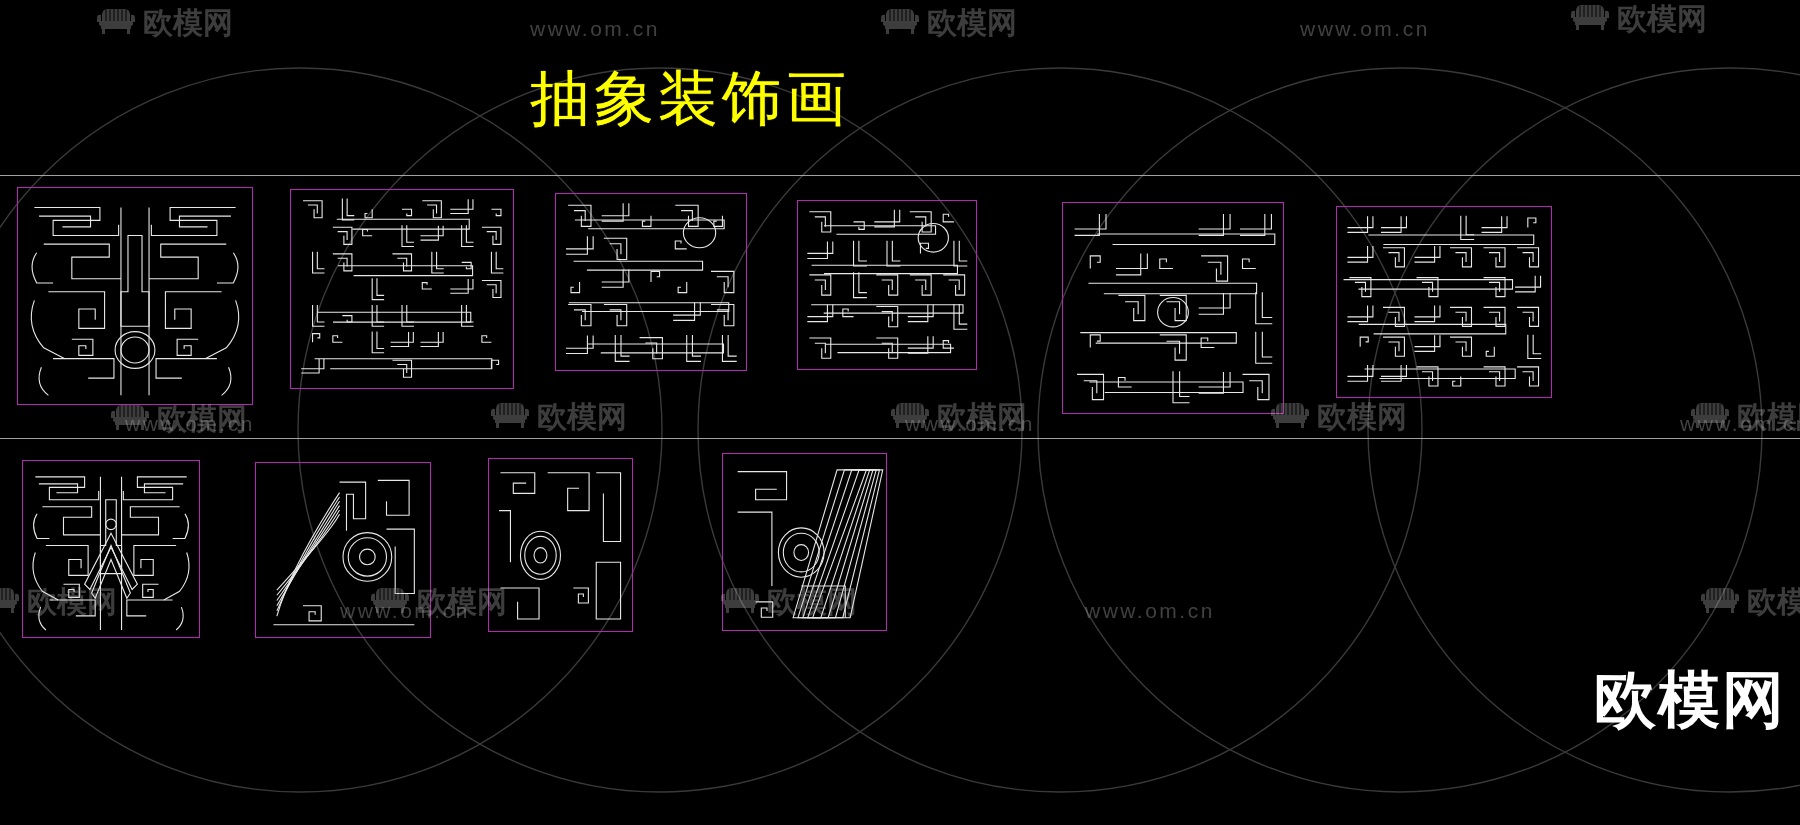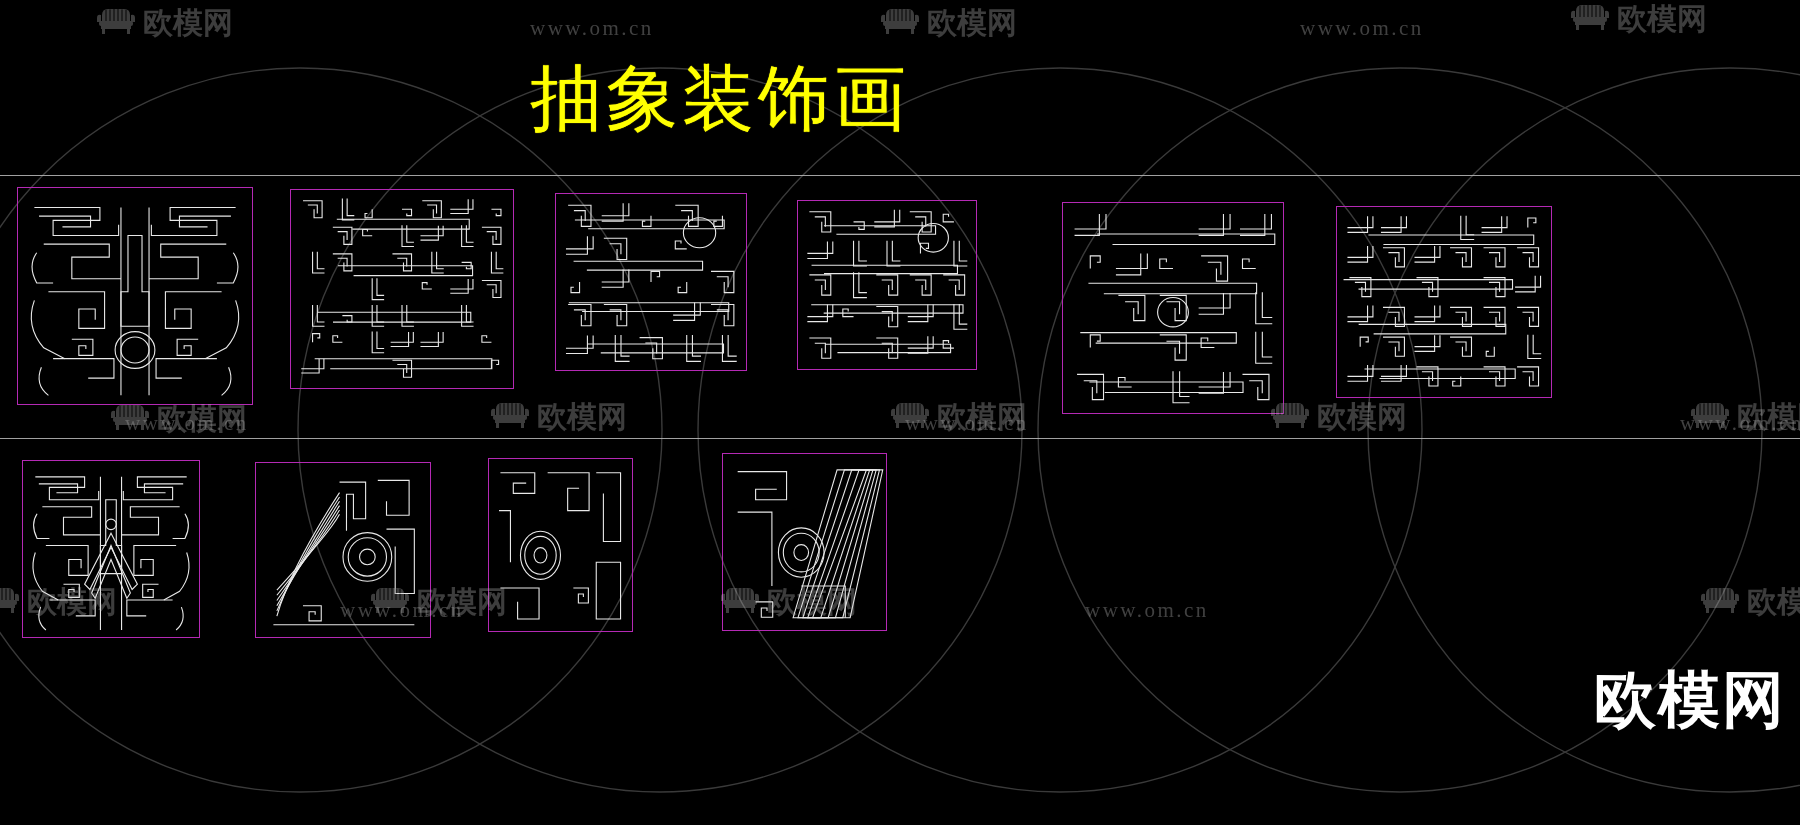--- a/index.html
+++ b/index.html
@@ -12,21 +12,21 @@
   
   .bg-circles{position:absolute;inset:0;pointer-events:none;}
 
   
   .hrule{position:absolute;left:0;width:1800px;height:1px;background:#bdbdbd;opacity:.85;}
 
   
   .title{
     position:absolute;left:530px;top:52px;
     font-family:"DejaVu Serif","Liberation Serif",serif;
-    font-size:72px;line-height:92px;font-weight:400;
+    font-size:60px;line-height:92px;font-weight:400;
     color:#ffff00;letter-spacing:4px;white-space:nowrap;
     text-shadow:0 0 1px #ffff00;
   }
 
   
   .panel{position:absolute;border:1px solid #b429b4;box-sizing:border-box;background:transparent;}
   .panel svg{display:block;width:100%;height:100%;}
   .panel svg path,.panel svg circle,.panel svg rect,.panel svg line,.panel svg polyline,.panel svg polygon{
     fill:none;stroke:#e8e8e8;stroke-width:1.1;vector-effect:non-scaling-stroke;
   }
@@ -34,21 +34,21 @@
   
   .wm{position:absolute;pointer-events:none;user-select:none;display:flex;align-items:center;gap:7px;}
   .wm-logo{opacity:.30;}
   .wm-text{
     color:#c9c9c9;opacity:.30;font-size:30px;line-height:30px;font-weight:700;
     font-family:"DejaVu Sans","Liberation Sans",sans-serif;white-space:nowrap;
   }
   .wm-url{
     position:absolute;pointer-events:none;user-select:none;
     color:#9a9a9a;opacity:.42;font-size:21px;line-height:21px;letter-spacing:2.5px;
-    font-family:Liberation Serif, serif;white-space:nowrap;
+    font-family:Liberation Sans, sans-serif;white-space:nowrap;
   }
 
   
   .brand{position:absolute;right:14px;bottom:92px;text-align:right;}
   .brand-name{
     color:#ffffff;font-size:62px;line-height:66px;font-weight:700;letter-spacing:2px;
     font-family:"DejaVu Sans","Liberation Sans",sans-serif;white-space:nowrap;
   }
   .brand-id{
     color:#ffffff;font-size:42px;line-height:48px;font-weight:400;letter-spacing:1px;

